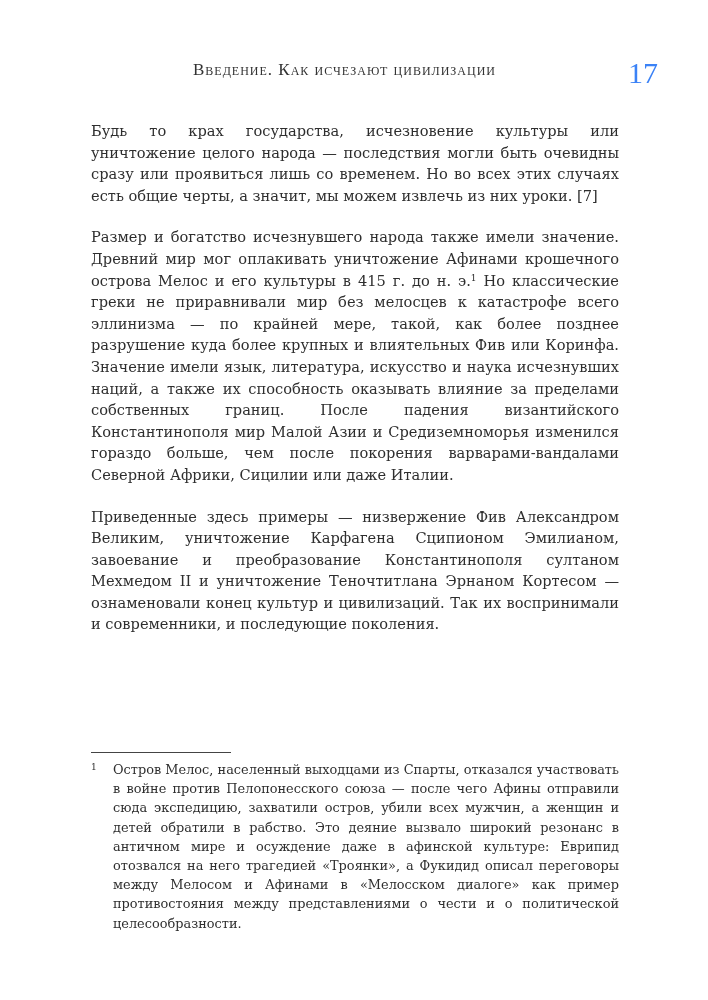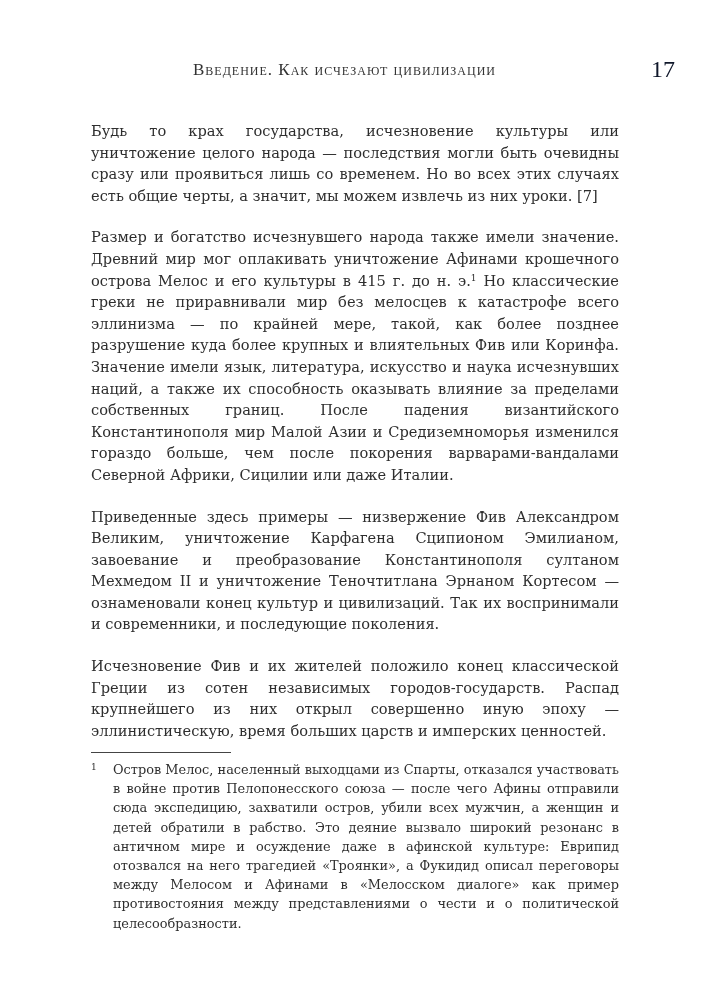--- a/index.html
+++ b/index.html
@@ -4,22 +4,22 @@
   <style>
     html, body { margin: 0; padding: 0; background: #ffffff; }
     body { width: 708px; height: 1000px; position: relative; overflow: hidden; color: #2a2a2a; }
     .page { position: absolute; left: 0; top: 0; width: 660px; height: 1000px; background: #fff; }
     .running-head {
       position: absolute; left: 193px; top: 60px;
       font-family: "Liberation Serif", serif; font-size: 17px; letter-spacing: 1px;
       font-variant: small-caps; color: #333;
     }
     .folio {
-      position: absolute; left: 651px; top: 56px;
-      font-family: "Liberation Serif", serif; font-size: 24px; color: #0f172a;
+      position: absolute; left: 628px; top: 56px;
+      font-family: "Liberation Serif", serif; font-size: 30px; color: #3b82f6;
     }
     .body-text {
       position: absolute; left: 91px; top: 120px; width: 528px;
       font-family: "DejaVu Serif", serif; font-size: 14.6px; line-height: 21.6px;
       color: #2e2e2e; text-align: justify;
     }
     .body-text p { margin: 0 0 20px 0; }
     .body-text p.p2 { margin-top: 12px; }
     sup { font-size: 9px; line-height: 0; vertical-align: 5px; }
     .fn-rule { position: absolute; left: 91px; top: 752px; width: 140px; height: 1px; background: #444; }
@@ -34,21 +34,20 @@
 <body>
 
 <div class="page">
   <div class="running-head">Введение. Как исчезают цивилизации</div>
   <div class="folio">17</div>
 
   <div class="body-text">
     <p>Будь то крах государства, исчезновение культуры или уничтожение целого народа — последствия могли быть очевидны сразу или проявиться лишь со временем. Но во всех этих случаях есть общие черты, а значит, мы можем извлечь из них уроки. [7]</p>
     <p class="p2"><span>Размер и богатство исчезнувшего народа также имели значение. Древний мир мог оплакивать уничтожение Афинами крошечного острова Мелос и его культуры в 415 г. до н. э.</span><sup>1</sup><span> Но классические греки не приравнивали мир без мелосцев к катастрофе всего эллинизма — по крайней мере, такой, как более позднее разрушение куда более крупных и влиятельных Фив или Коринфа. Значение имели язык, литература, искусство и наука исчезнувших наций, а также их способность оказывать влияние за пределами собственных границ. После падения византийского Константинополя мир Малой Азии и Средиземноморья изменился гораздо больше, чем после покорения варварами-вандалами Северной Африки, Сицилии или даже Италии.</span></p>
     <p>Приведенные здесь примеры — низвержение Фив Александром Великим, уничтожение Карфагена Сципионом Эмилианом, завоевание и преобразование Константинополя султаном Мехмедом II и уничтожение Теночтитлана Эрнаном Кортесом — ознаменовали конец культур и цивилизаций. Так их воспринимали и современники, и последующие поколения.</p>
-    <p>Исчезновение Фив и их жителей положило конец классической Греции из сотен независимых городов-государств. Распад крупнейшего из них открыл совершенно иную эпоху — эллинистическую, время больших царств и имперских ценностей.</p>
   </div>
 
   <div class="fn-rule"></div>
 
   <div class="footnote">
     <span class="fn-num">1</span>
     <div class="fn-text">Остров Мелос, населенный выходцами из Спарты, отказался участвовать в войне против Пелопонесского союза — после чего Афины отправили сюда экспедицию, захватили остров, убили всех мужчин, а женщин и детей обратили в рабство. Это деяние вызвало широкий резонанс в античном мире и осуждение даже в афинской культуре: Еврипид отозвался на него трагедией «Троянки», а Фукидид описал переговоры между Мелосом и Афинами в «Мелосском диалоге» как пример противостояния между представлениями о чести и о политической целесообразности.</div>
   </div>
 </div>
 

